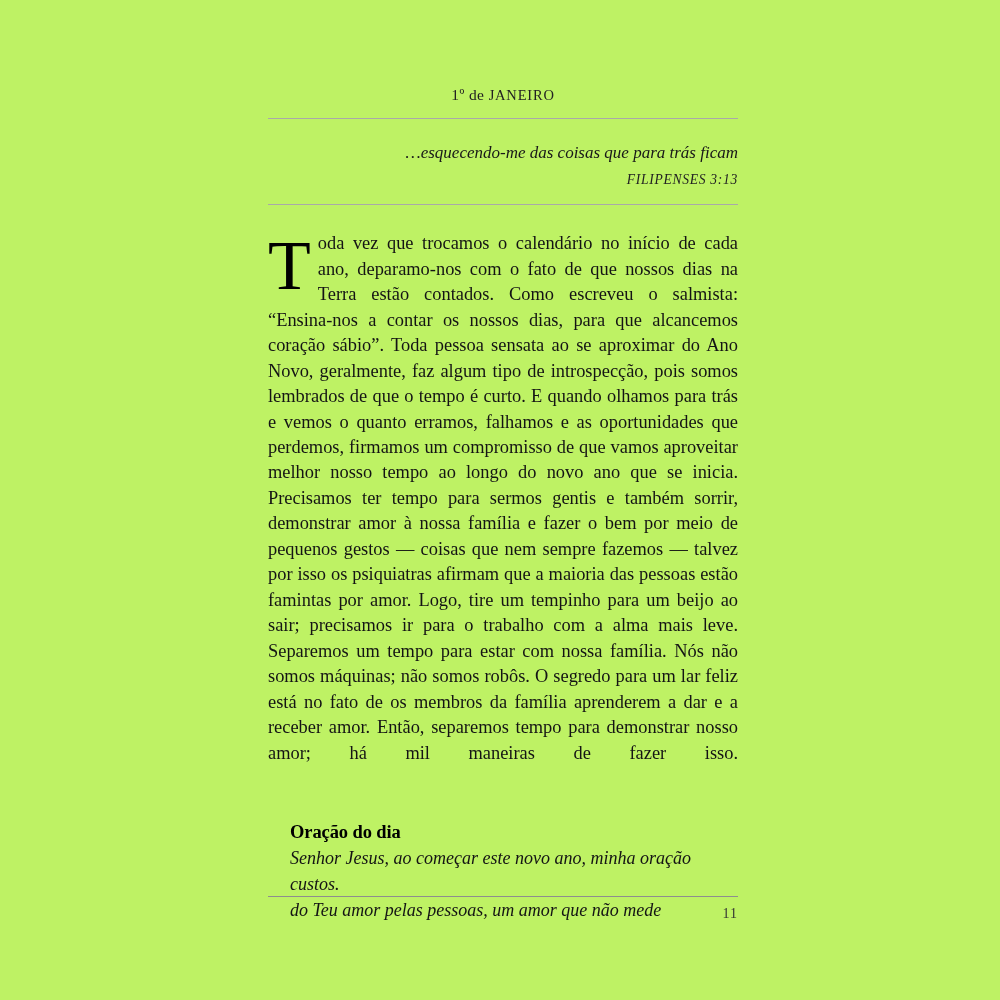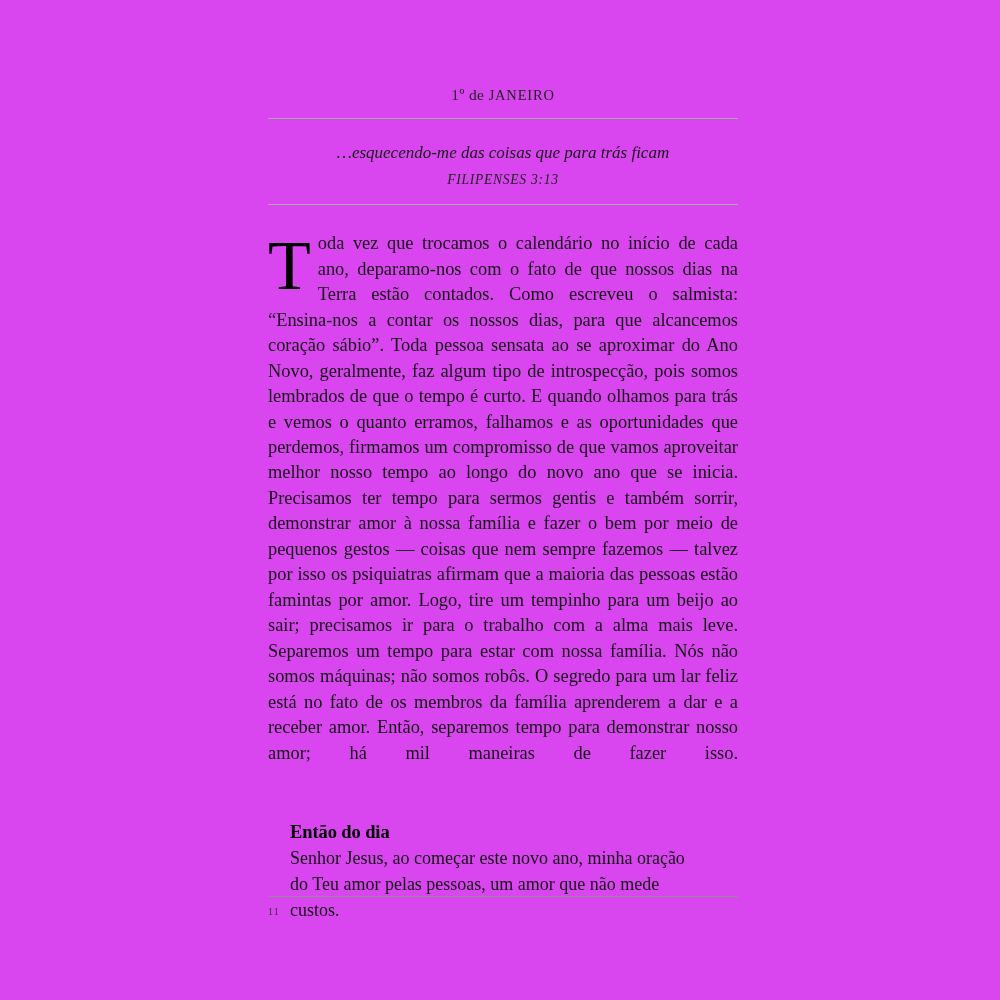--- a/index.html
+++ b/index.html
@@ -12,21 +12,21 @@
     height: 1000px;
     font-family: "Liberation Serif", "DejaVu Serif", serif;
     color: #1a1a1a;
     -webkit-font-smoothing: antialiased;
   }
 
   .page {
     position: relative;
     width: 1000px;
     height: 1000px;
-    background: #d946ef;
+    background: #bef264;
     overflow: hidden;
   }
 
   
   .content {
     position: absolute;
     left: 268px;
     top: 86px;
     width: 470px;
   }
@@ -55,21 +55,21 @@
     background: #a9a9a9;
     border: 0;
     margin: 0;
   }
   .rule-bottom {
     background: #8e8e8e;
   }
 
   
   .epigraph {
-    text-align: center;
+    text-align: right;
     padding: 22px 0 16px 0;
   }
   .epigraph-line {
     font-style: italic;
     font-size: 17px;
     line-height: 1.42;
     color: #181818;
     white-space: nowrap;
   }
   .epigraph-ref {
@@ -113,36 +113,37 @@
     width: 430px;
   }
   .prayer-heading {
     font-weight: bold;
     font-size: 18.5px;
     letter-spacing: -0.1px;
     color: #000;
     margin-bottom: 3px;
   }
   .prayer-line {
+    font-style: italic;
     font-size: 18px;
     line-height: 1.44;
     color: #141414;
     white-space: nowrap;
   }
 
   
   .folio-wrap {
     position: absolute;
     left: 268px;
     top: 896px;
     width: 470px;
   }
   .folio {
-    text-align: left;
-    font-size: 10px;
+    text-align: right;
+    font-size: 14px;
     color: #333;
     padding-top: 9px;
     letter-spacing: 1px;
   }
 </style>
 </head>
 <body>
 
 <div class="page">
 
@@ -159,24 +160,24 @@
       <div class="epigraph-ref">FILIPENSES 3:13</div>
     </div>
 
     <hr class="rule">
 
     <div class="body-copy">
       <span class="dropcap">T</span><span>oda vez que trocamos o calendário no início de cada ano, deparamo-nos com o fato de que nossos dias na Terra estão contados. Como escreveu o salmista: “Ensina-nos a contar os nossos dias, para que alcancemos coração sábio”. Toda pessoa sensata ao se aproximar do Ano Novo, geralmente, faz algum tipo de introspecção, pois somos lembrados de que o tempo é curto. E quando olhamos para trás e vemos o quanto erramos, falhamos e as oportunidades que perdemos, firmamos um compromisso de que vamos aproveitar melhor nosso tempo ao longo do novo ano que se inicia. Precisamos ter tempo para sermos gentis e também sorrir, demonstrar amor à nossa família e fazer o bem por meio de pequenos gestos — coisas que nem sempre fazemos — talvez por isso os psiquiatras afirmam que a maioria das pessoas estão famintas por amor. Logo, tire um tempinho para um beijo ao sair; precisamos ir para o trabalho com a alma mais leve. Separemos um tempo para estar com nossa família. Nós não somos máquinas; não somos robôs. O segredo para um lar feliz está no fato de os membros da família aprenderem a dar e a receber amor. Então, separemos tempo para demonstrar nosso amor; há mil maneiras de fazer isso.</span>
     </div>
 
     <div class="prayer">
-      <div class="prayer-heading">Então do dia</div>
+      <div class="prayer-heading">Oração do dia</div>
       <div class="prayer-line">Senhor Jesus, ao começar este novo ano, minha oração</div>
+      <div class="prayer-line">custos.</div>
       <div class="prayer-line">do Teu amor pelas pessoas, um amor que não mede</div>
-      <div class="prayer-line">custos.</div>
     </div>
 
   </div>
 
   <div class="folio-wrap">
     <hr class="rule rule-bottom">
     <div class="folio">11</div>
   </div>
 
 </div>

